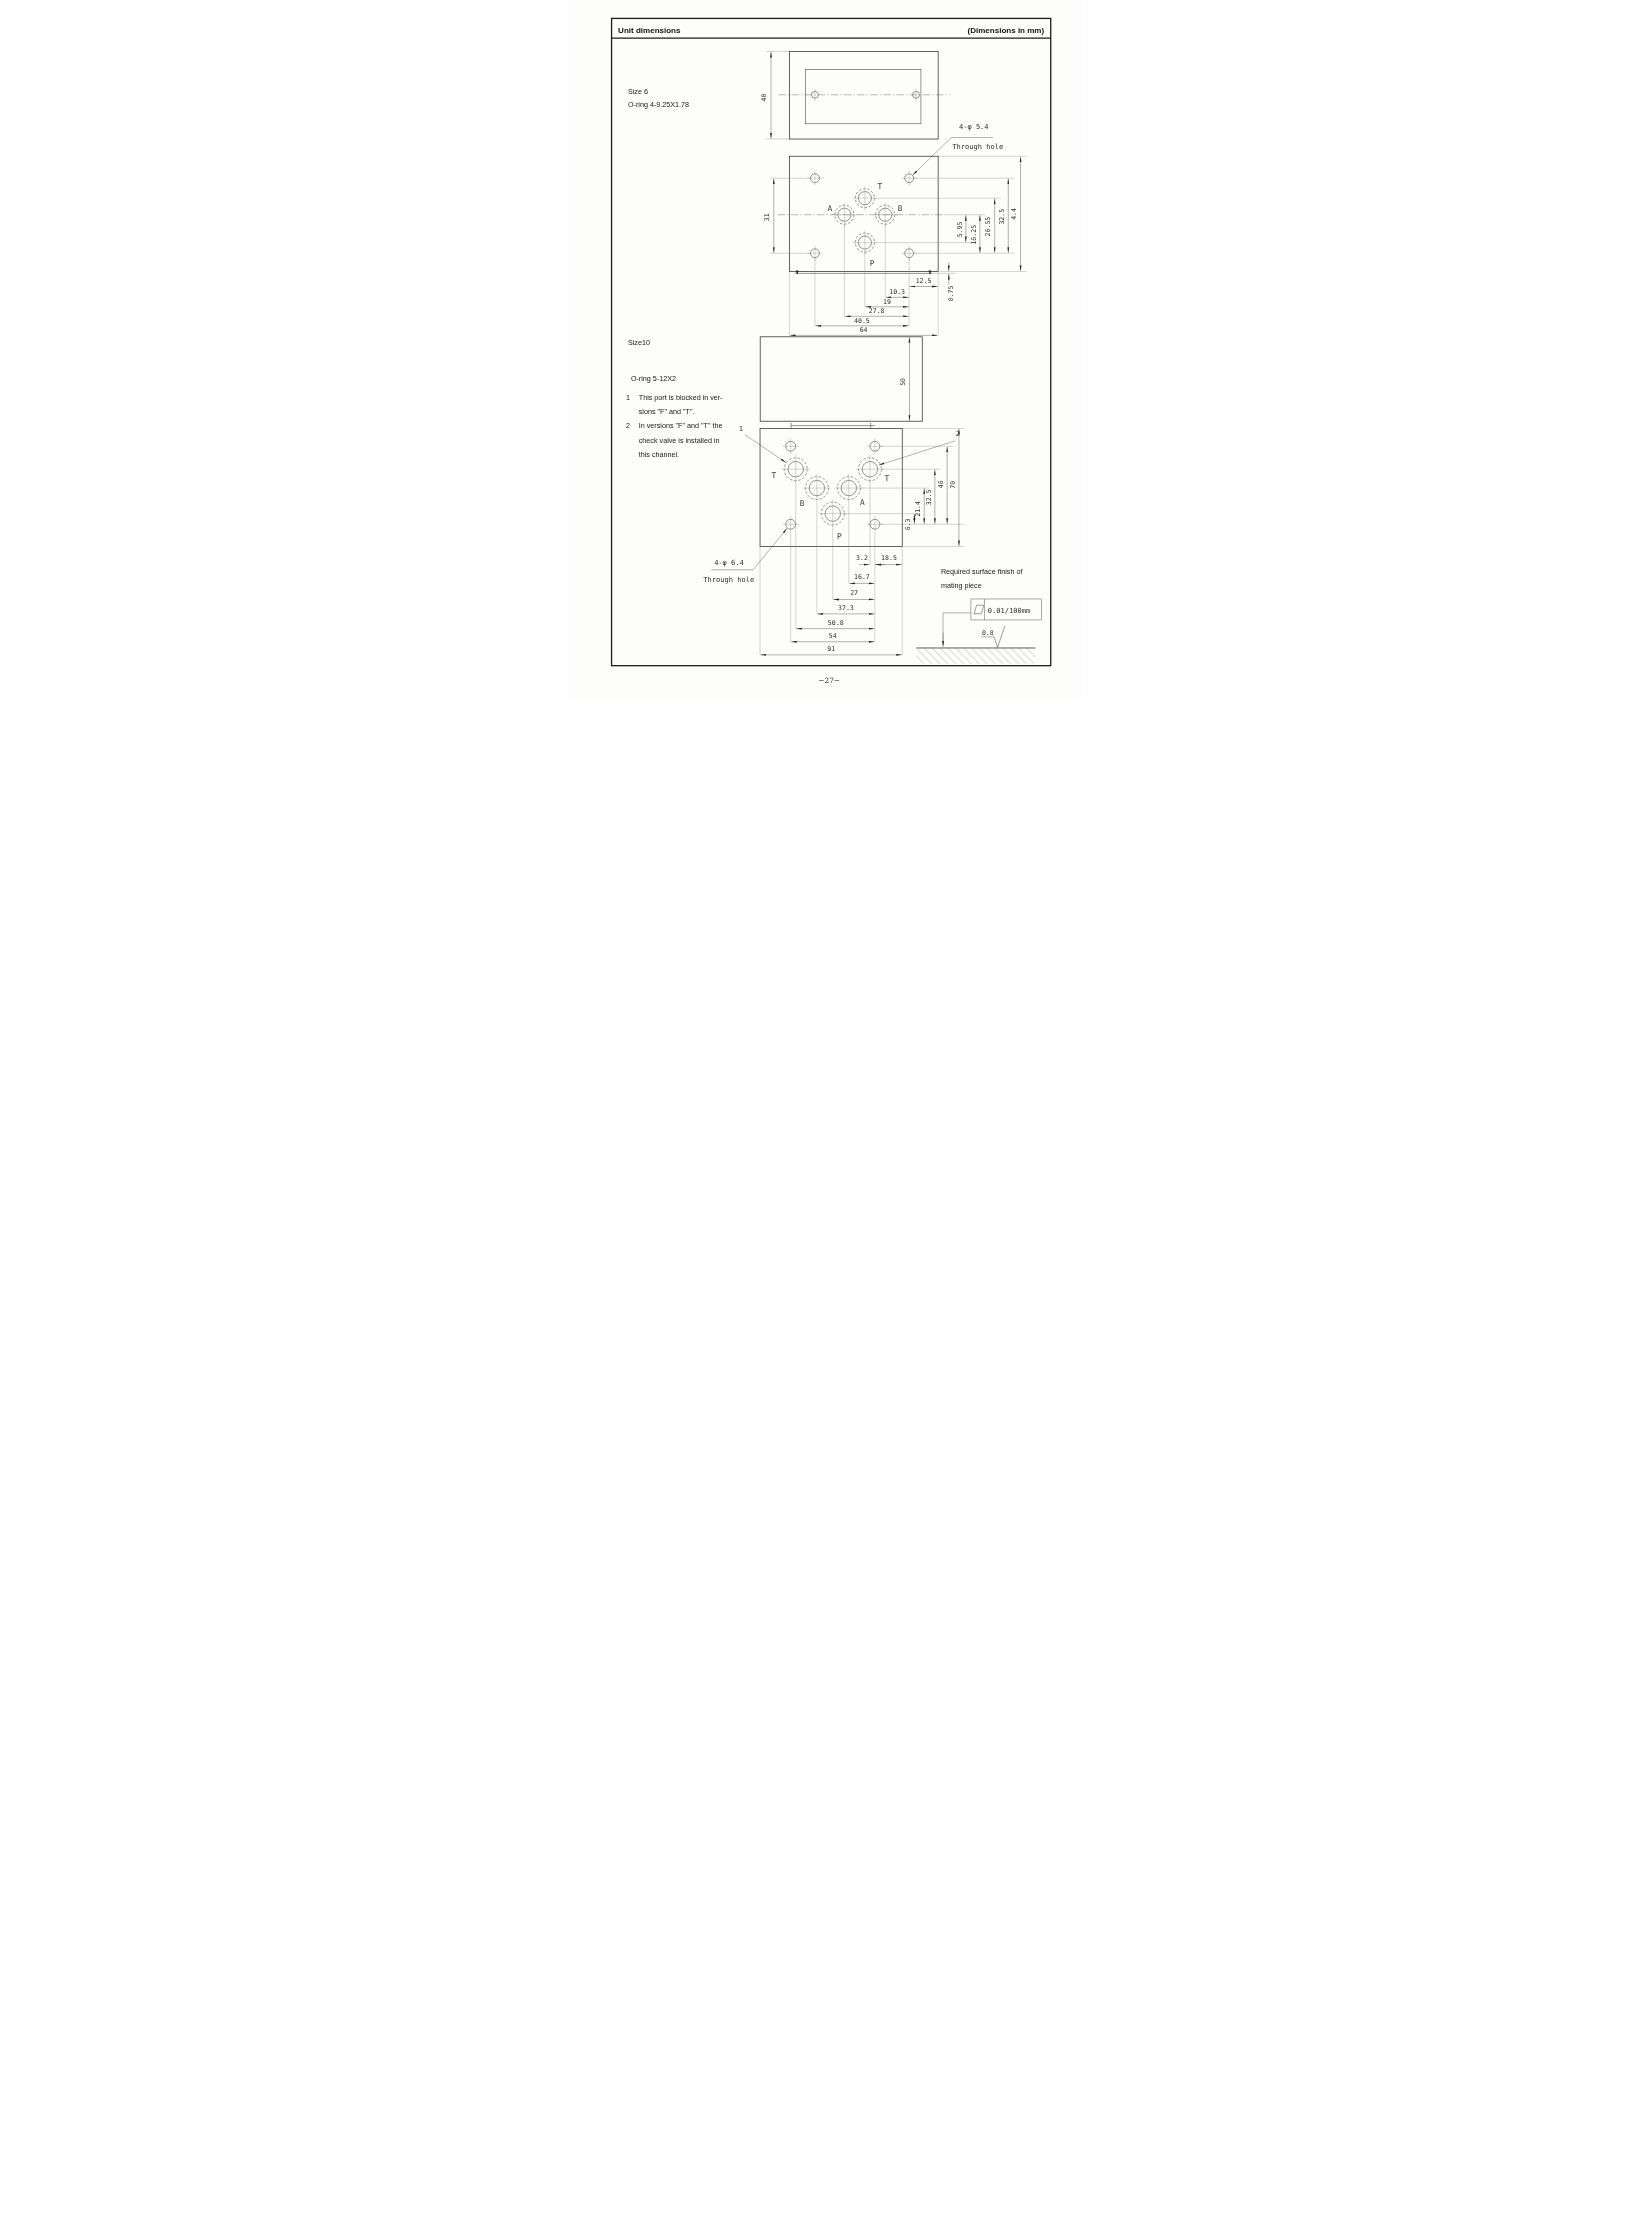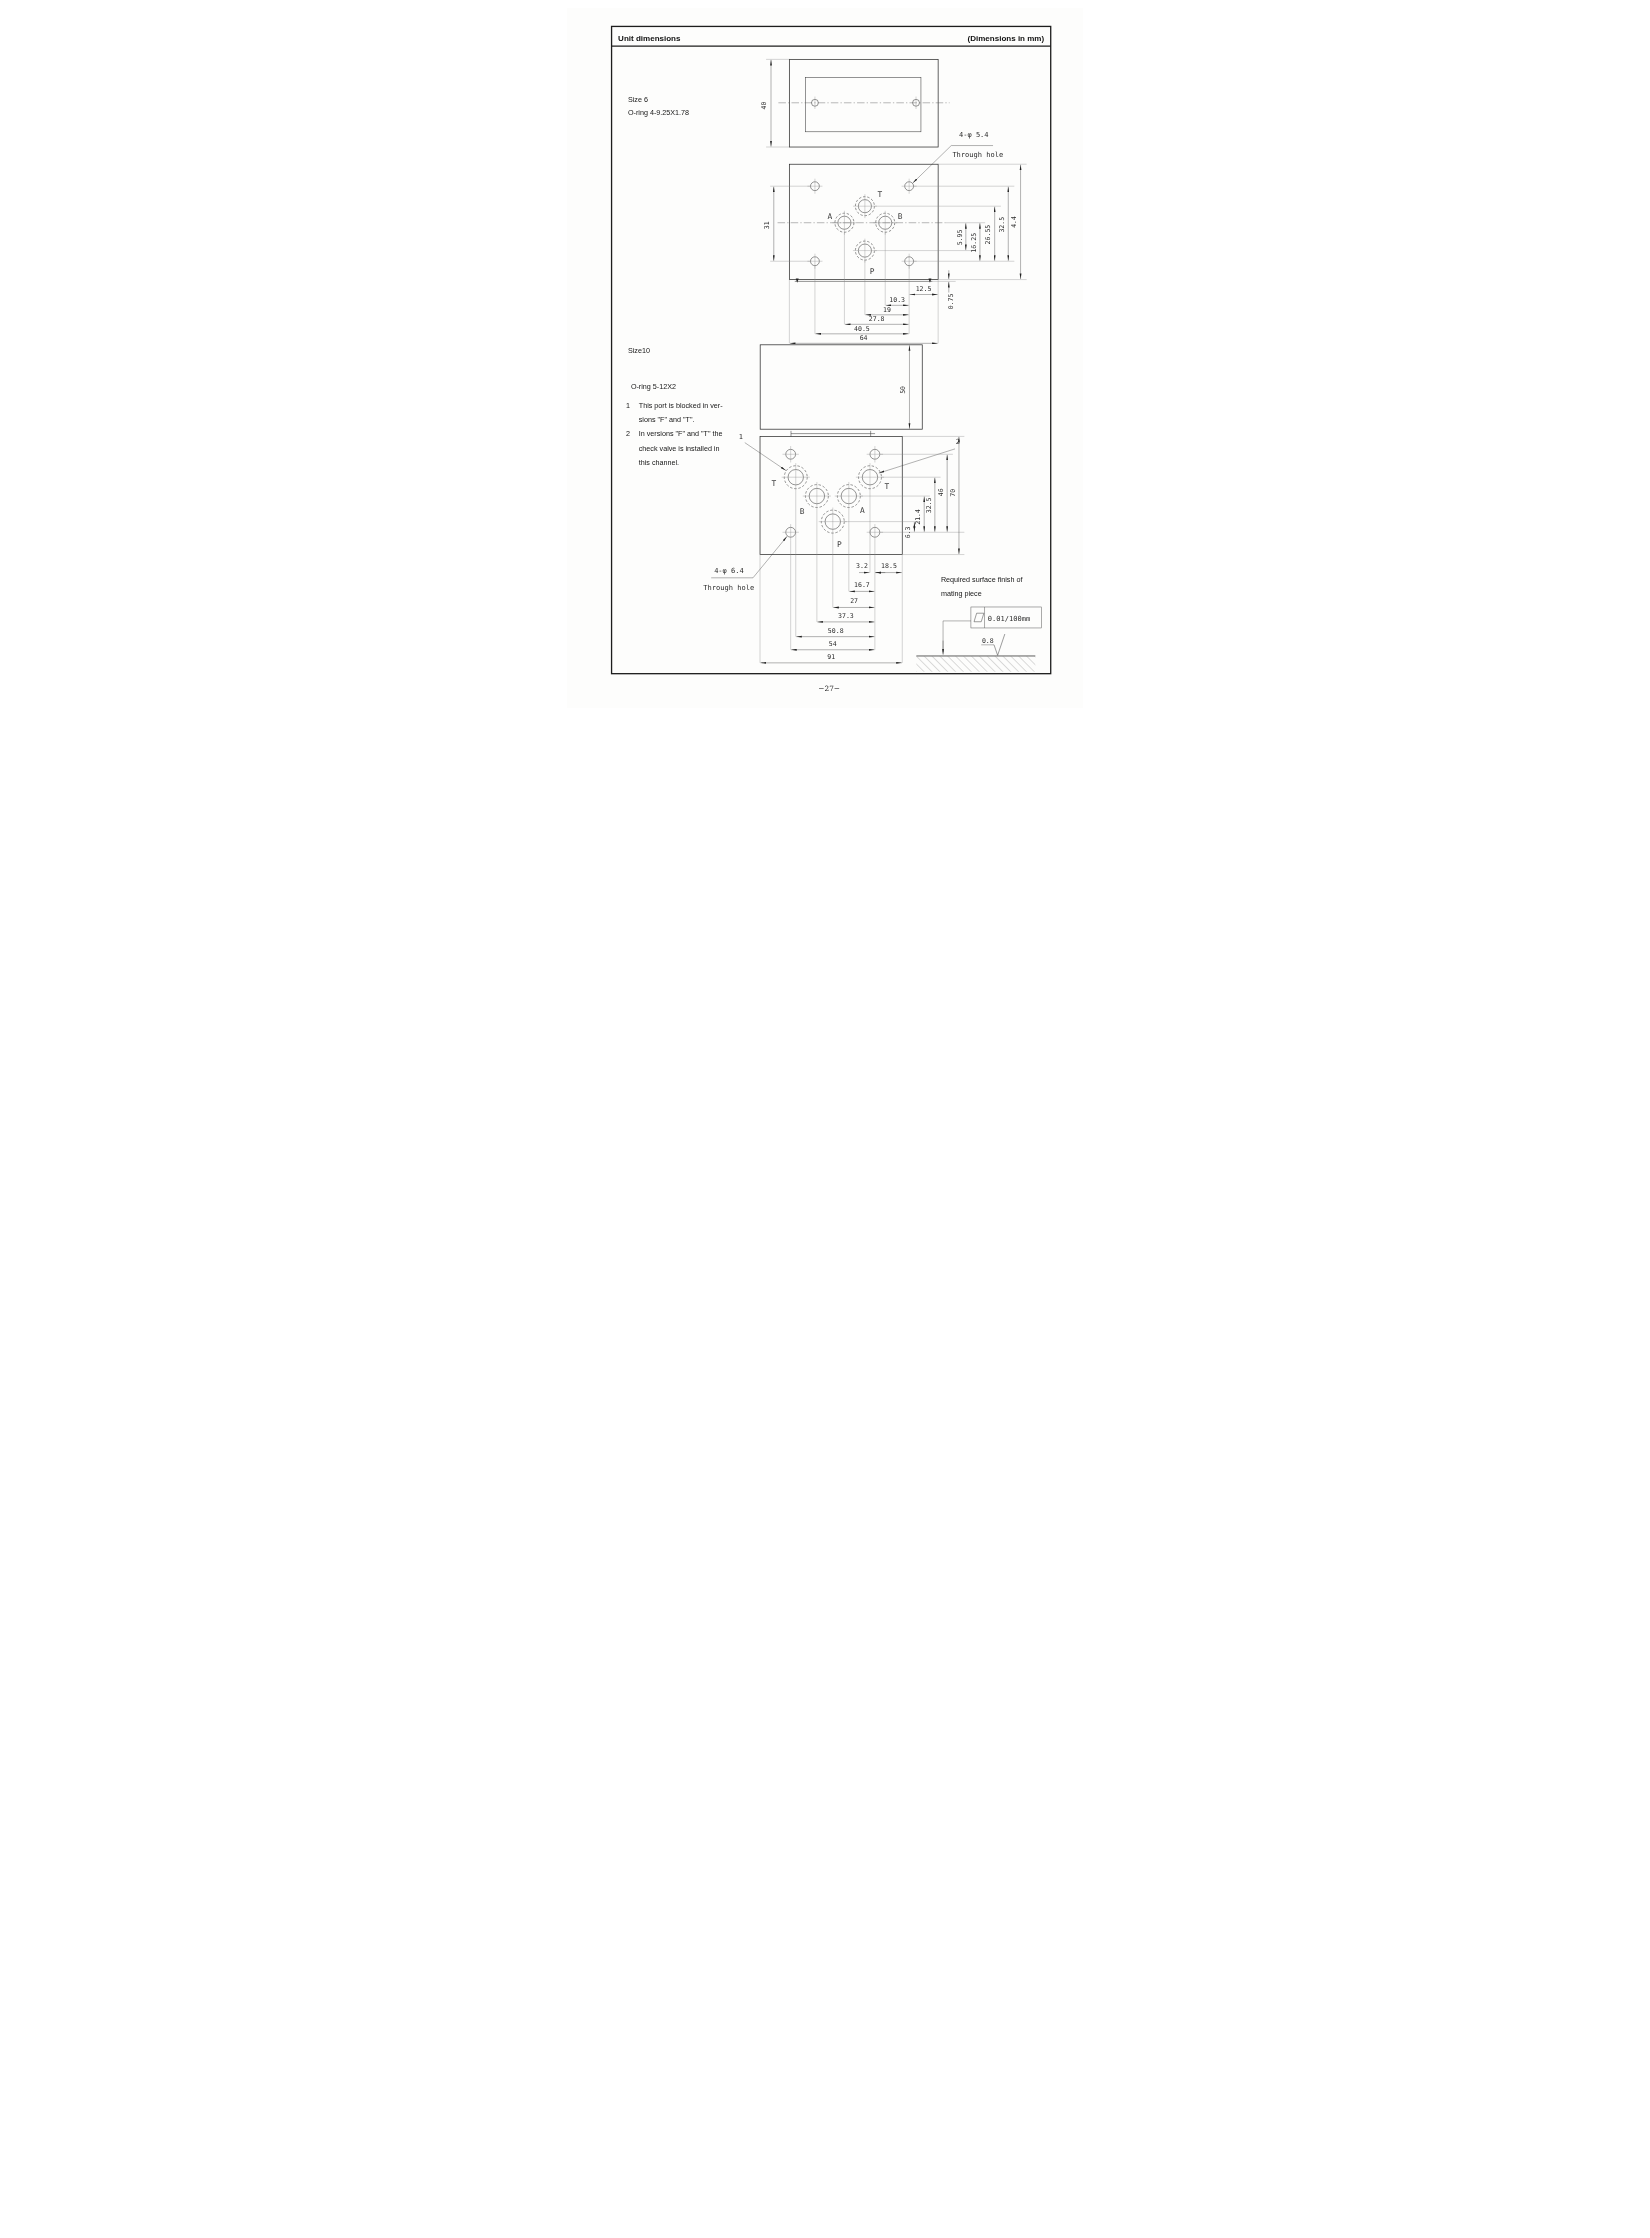--- a/index.html
+++ b/index.html
@@ -1,16 +1,16 @@
 <!DOCTYPE html>
 <html style="font-size:8.4px"><head>
 <meta charset="utf-8">
 <style>
   html,body{margin:0;padding:0;background:#ffffff;}
-  .page{position:relative;width:516px;height:700px;background:#fdfdfc;margin:8px auto;overflow:hidden;}
+  .page{position:relative;width:516px;height:700px;background:#fdfdfc;margin:0 auto;overflow:hidden;}
   .page svg{position:absolute;left:0;top:0;width:100%;height:100%;}
   .main{stroke:#2b2b2b;stroke-width:4.5;fill:none}
   .mid{stroke:#3f3f3f;stroke-width:3.4;fill:none}
   .thin{stroke:#8a8a8a;stroke-width:2.2;fill:none}
   .dim{stroke:#3a3a3a;stroke-width:2.4;fill:none}
   .dash{stroke-dasharray:15 11}
   .cl{stroke:#5a5a5a;stroke-width:2.6;stroke-dasharray:46 13 8 13;fill:none}
   .arrowfill{fill:#222;stroke:none}
   text{fill:#1c1c1c}
   .t-dim{font:40px "DejaVu Sans Mono",monospace;fill:#2b2b2b}

